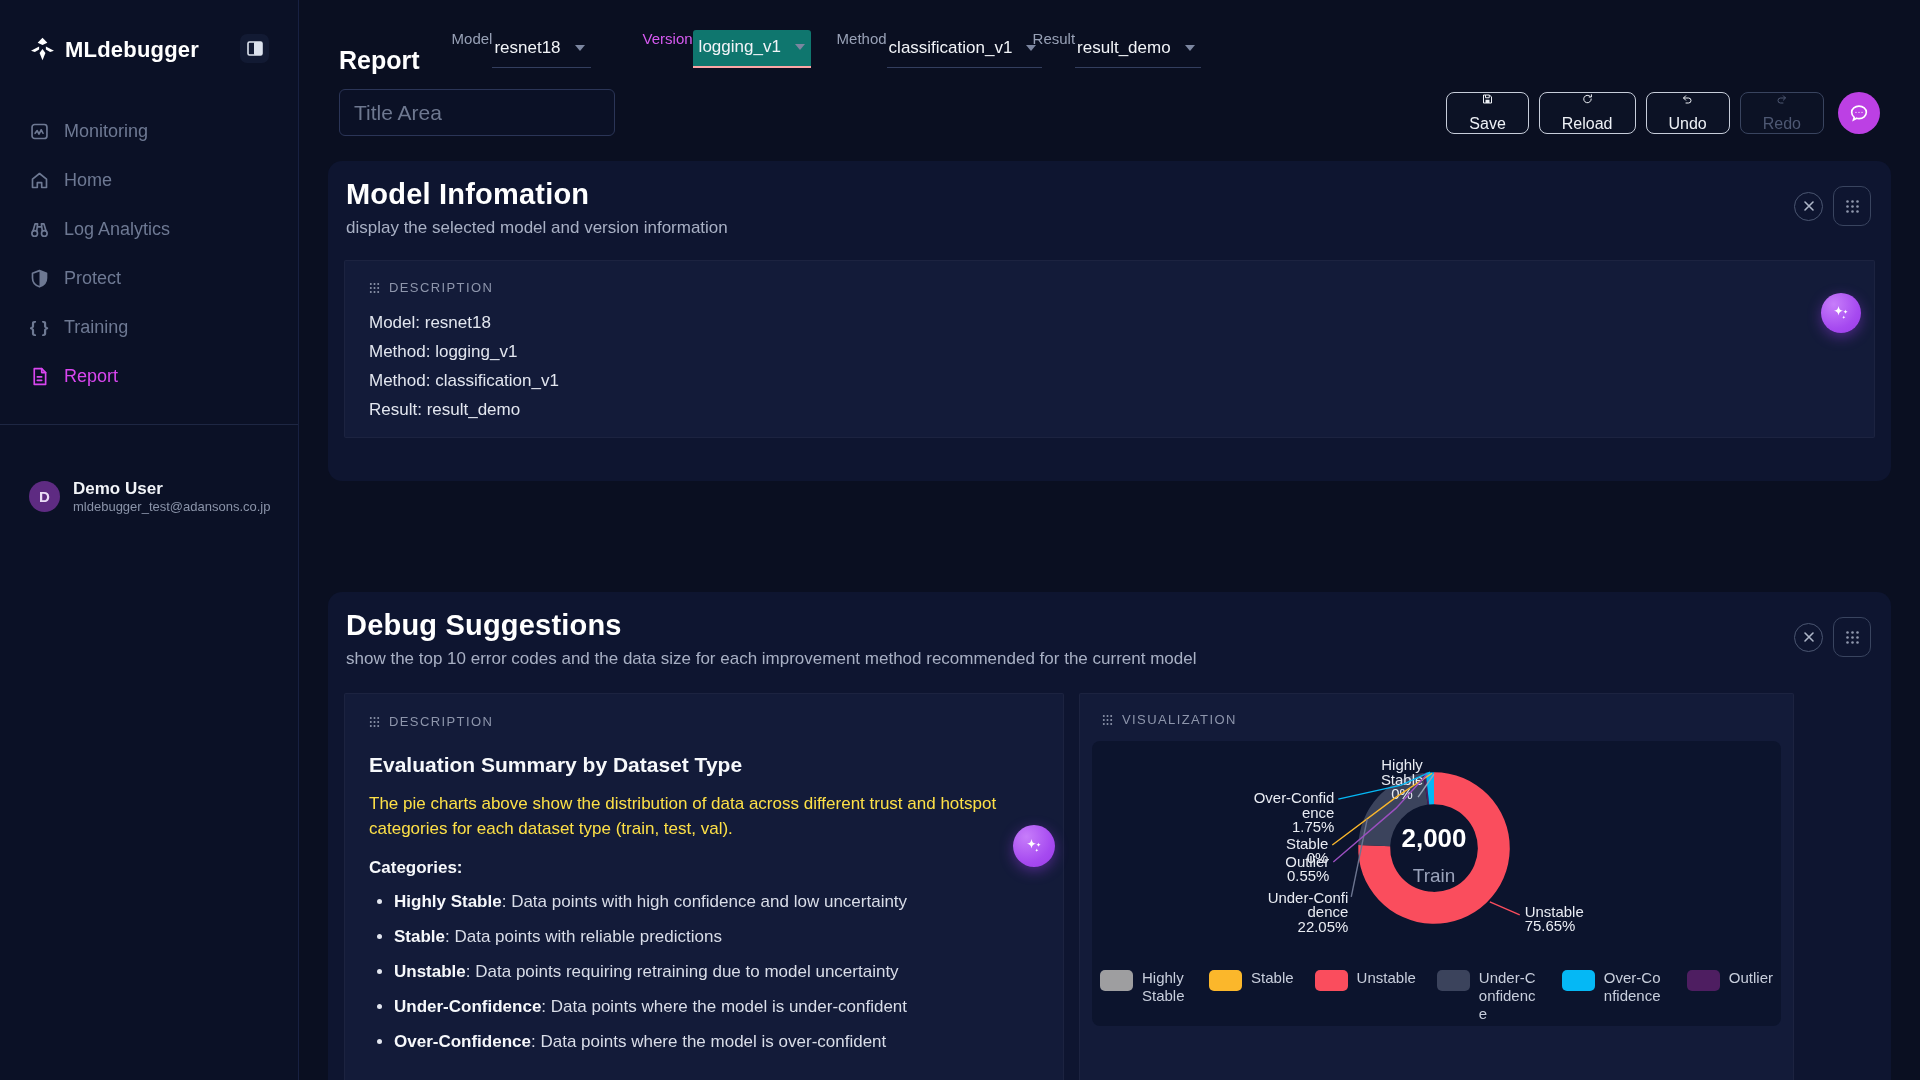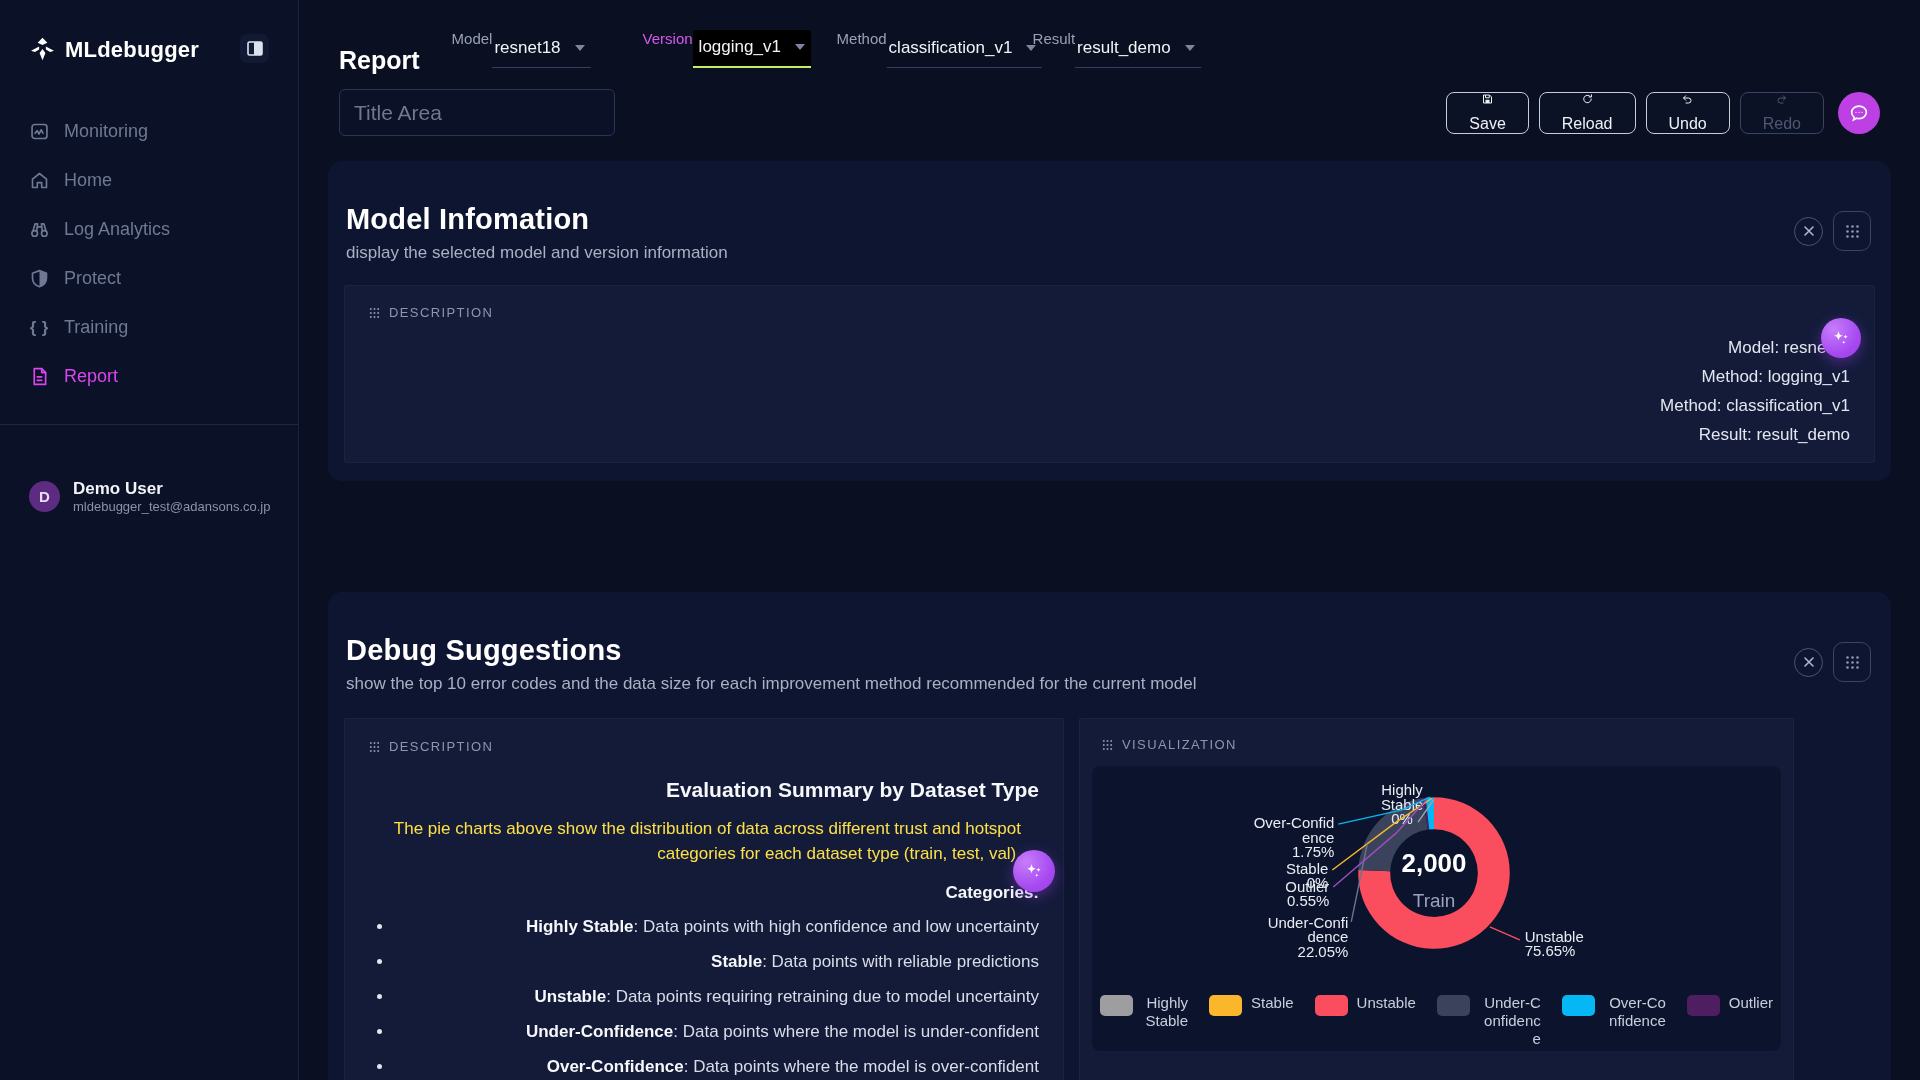--- a/index.html
+++ b/index.html
@@ -48,21 +48,21 @@
   .selectors { display:flex; margin-left:32px; gap:20px; }
   .selector { display:flex; flex-direction:row; }
   .selector .sel-label { font-size:15px; color:#98A1B6; margin-bottom:5px; }
   .selector.active .sel-label { color:#D65AF0; }
   .sel-value {
     display:flex; align-items:center; justify-content:space-between;
     font-size:17px; color:#F2F4F8; padding:7px 6px 9px 2px; cursor:pointer;
     border-bottom:1px solid #333E5E; background:transparent; border-top:none; border-left:none; border-right:none;
     text-align:left;
   }
-  .selector.active .sel-value { border-bottom:2px solid #bef264; background:#000000; padding-left:6px; border-radius:3px 3px 0 0; }
+  .selector.active .sel-value { border-bottom:2px solid #fca5a5; background:#0f766e; padding-left:6px; border-radius:3px 3px 0 0; }
   .caret { width:0; height:0; border-left:5px solid transparent; border-right:5px solid transparent; border-top:6px solid #7C86A0; margin-left:14px; }
   .sel-model { width:171px; } .sel-version { width:174px; } .sel-method { width:176px; } .sel-result { width:150px; }
 
   .toolbar-row { display:flex; align-items:center; margin:14px 40px 0 40px; }
   .title-input {
     width:276px; height:47px; background:#0B1126; border:1px solid #2B3557; border-radius:6px;
     color:#E8EBF2; font-size:21px; padding:0 14px; font-family:"Liberation Sans",sans-serif;
   }
   .title-input::placeholder { color:#6E7890; }
   .actions { margin-left:auto; display:flex; align-items:center; gap:10px; }
@@ -74,40 +74,40 @@
   .act-btn svg { width:17px; height:17px; }
   .act-btn.disabled { border-color:#39445F; color:#4E5873; }
   .chat-btn {
     width:42px; height:42px; border-radius:50%; border:none; background:#BC40E4; cursor:pointer;
     display:flex; align-items:center; justify-content:center; margin-left:4px;
   }
   .chat-btn svg { width:22px; height:22px; }
 
   
   .card {
-    margin:12px 29px; background:#0E1530; border-radius:14px; padding:42px 16px 24px 16px;
+    margin:12px 29px; background:#0E1530; border-radius:14px; padding:17px 16px 24px 16px;
   }
   .card1 { margin-top:25px; height:320px; }
   .card2 { margin-top:111px; height:780px; }
   .card-head { display:flex; align-items:flex-start; }
   .card-titles { padding-left:2px; }
   .card-title { font-size:29px; font-weight:700; color:#FFFFFF; letter-spacing:.2px; }
   .card-sub { font-size:17px; color:#A8B0C4; margin-top:7px; }
   .card-ctrls { margin-left:auto; display:flex; align-items:center; gap:10px; margin-right:4px; margin-top:8px; }
   .close-btn {
     width:29px; height:29px; border-radius:50%; background:transparent; border:1px solid #4A5570;
     color:#AEB6C8; display:flex; align-items:center; justify-content:center; cursor:pointer;
   }
   .drag-btn {
     width:38px; height:40px; border-radius:10px; background:transparent; border:1px solid #39445F;
     color:#8F97AC; display:flex; align-items:center; justify-content:center; cursor:grab;
   }
 
   .panel {
-    position:relative; background:#131B39; border:1px solid rgba(255,255,255,.04); border-radius:2px;text-align:right;
+    position:relative; background:#131B39; border:1px solid rgba(255,255,255,.04); border-radius:2px;
   }
   .panel-label { display:flex; align-items:center; gap:9px; color:#8E96AC; font-size:13px; letter-spacing:1.4px; }
   .panel1 { margin-top:22px; height:178px; padding:19px 24px; }
   .desc-lines { margin-top:13px; font-size:17px; color:#E2E6EF; line-height:29px; }
 
   .spark-btn {
     position:absolute; width:40px; height:40px; border-radius:50%; border:none; cursor:pointer;
     background:radial-gradient(circle at 32% 28%, #C77DFA, #A64AF0 62%, #9A3BE8);
     display:flex; align-items:center; justify-content:center;
     box-shadow:0 4px 14px rgba(150,60,230,.45);

